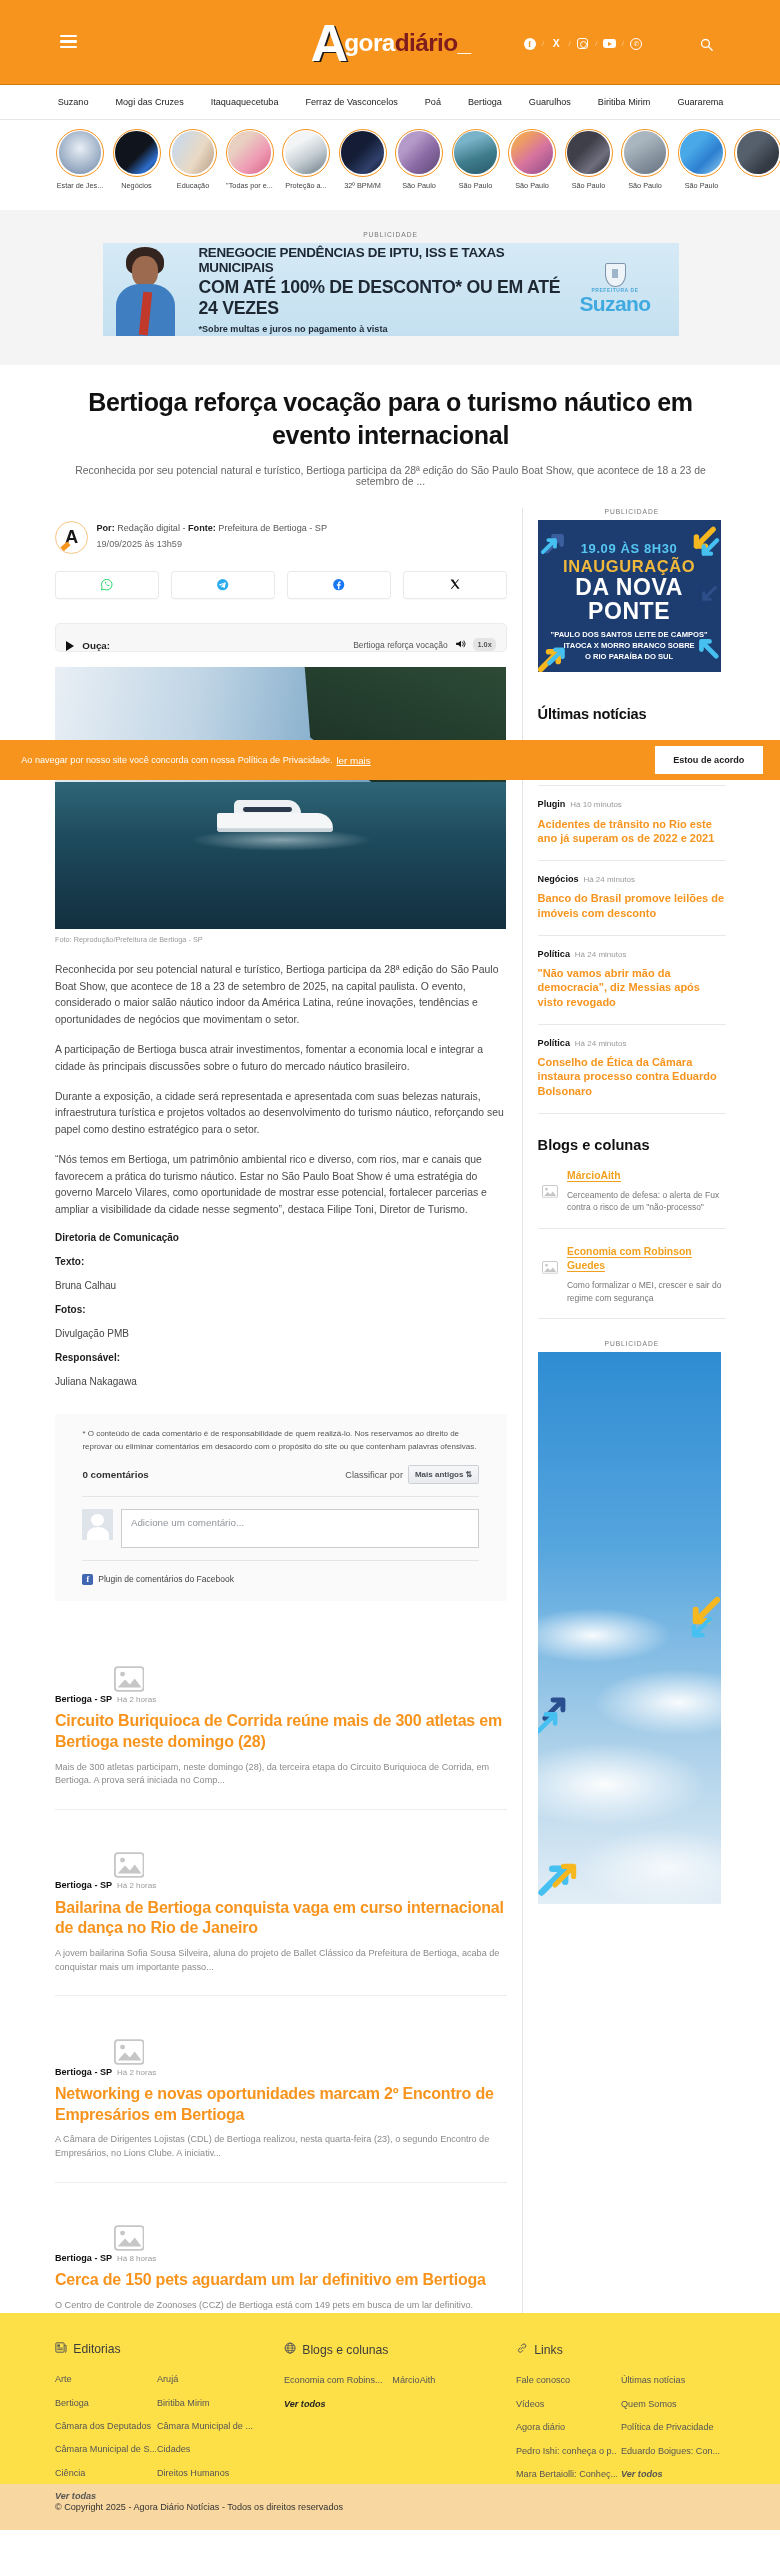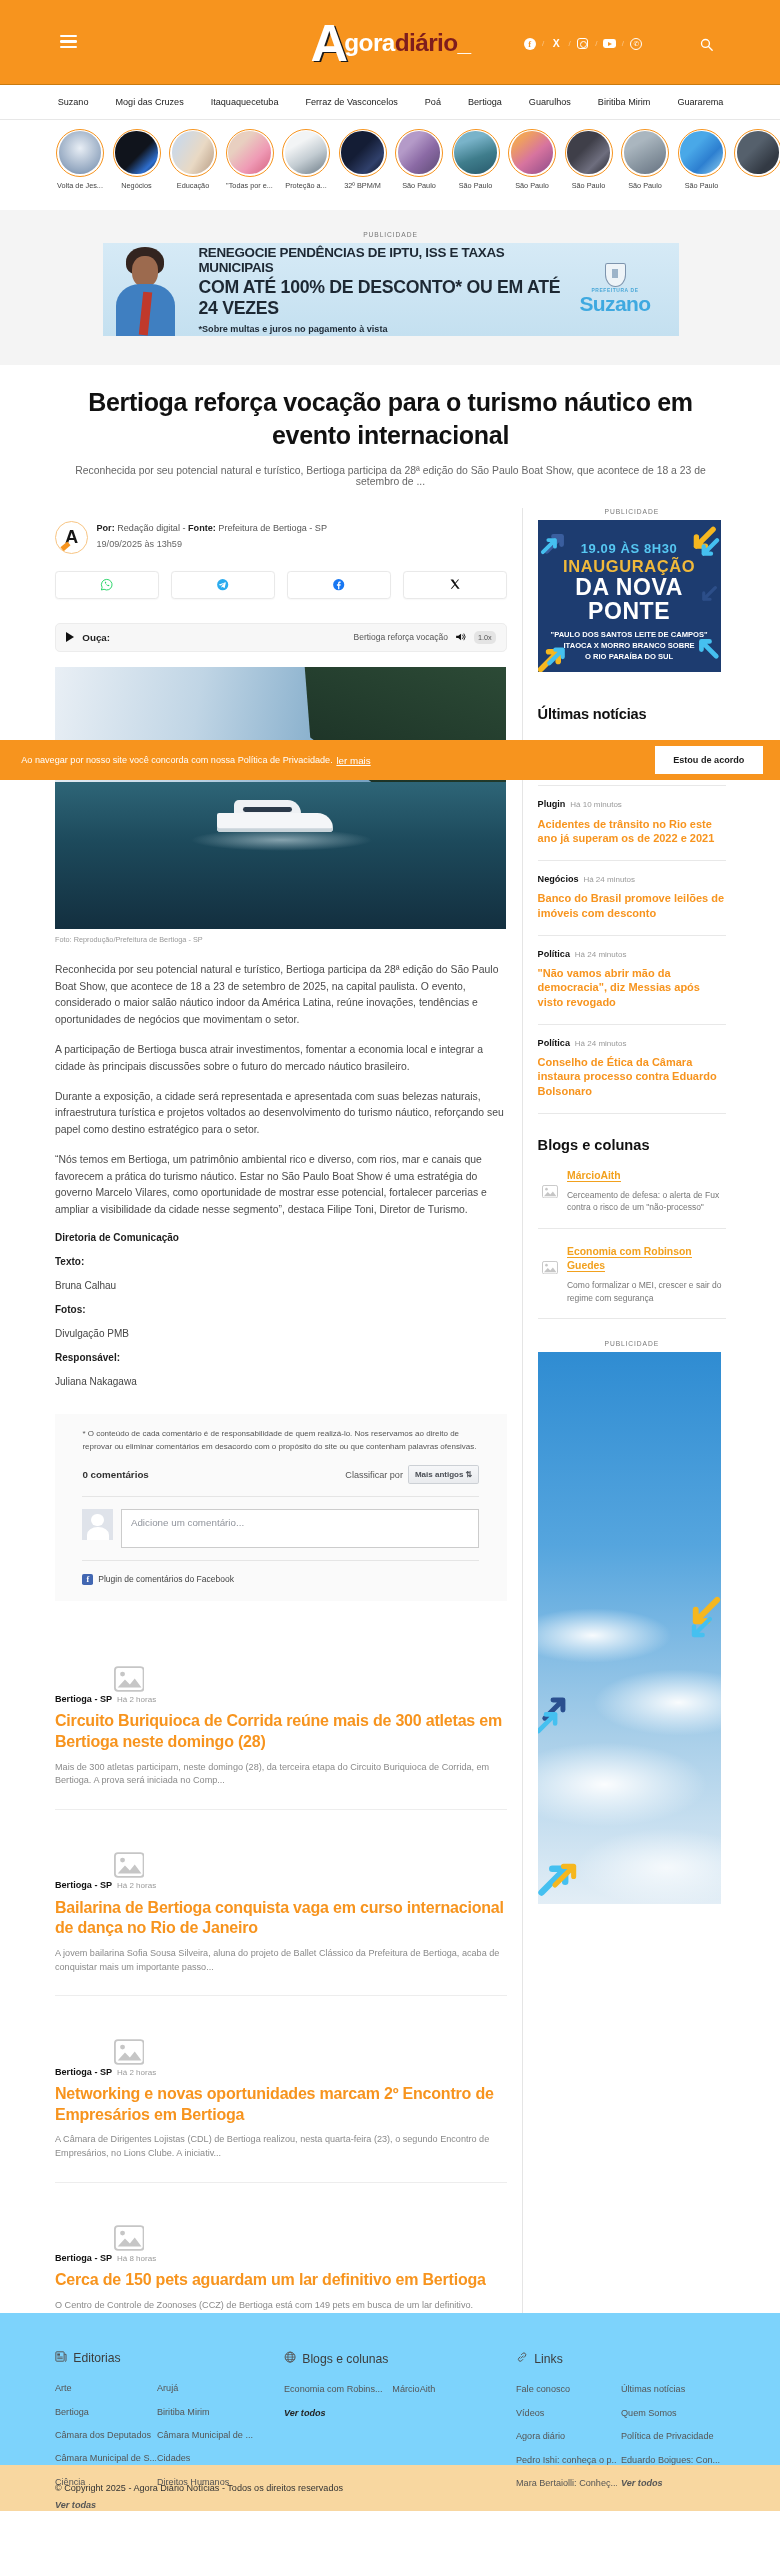--- a/index.html
+++ b/index.html
@@ -75,26 +75,26 @@
   .av { width:33px; height:33px; border-radius:50%; border:1.8px solid #f8c583; background:#fff; display:flex; align-items:center; justify-content:center; position:relative; overflow:hidden; }
   .av b { font-size:18.3px; color:#161616; font-weight:800; }
   .av i { position:absolute; left:4.9px; bottom:3.7px; width:8.5px; height:4.9px; background:#F7941E; transform:rotate(-40deg); }
   .byline-meta { padding-top:2.4px; font-size:9.1px; color:#555; }
   .byline-meta b { color:#222; }
   .byline-date { margin-top:6.1px; color:#666; }
 
   .share-row { display:flex; gap:12.2px; margin-top:17px; }
   .share-btn { flex:1; height:28px; border:0.6px solid #e9e9e9; border-radius:3.7px; background:#fff; display:flex; align-items:center; justify-content:center; cursor:pointer; box-shadow:0 0.6px 1.2px rgba(0,0,0,.03); }
 
-  .player { margin-top:24.4px; height:29px; background:#f7f7f7; border:0.6px solid #ececec; border-radius:4.9px; display:flex; align-items:center; padding:0 9.8px; }
+  .player { margin-top:24.4px; height:29px; background:#f7f7f7; border:0.6px solid #ececec; border-radius:4.9px; display:flex; align-items:flex-end; padding:0 9.8px; }
   .play-tri { width:0; height:0; border-left:8.5px solid #111; border-top:5.5px solid transparent; border-bottom:5.5px solid transparent; margin-right:8.5px; cursor:pointer; }
   .ouca { font-size:9.8px; font-weight:bold; color:#222; }
   .player-right { margin-left:auto; display:flex; align-items:center; gap:7.3px; }
   .track { font-size:8.5px; color:#555; }
-  .speed { font-size:7.3px; color:#555; background:#e4e4e4; border-radius:5px; padding:1.8px 4.3px; }
+  .speed { font-size:7.3px; color:#555; background:#e4e4e4; border-radius:5px; padding:1.8px 4.3px;font-weight:bold; }
 
   .hero { margin-top:14.6px; width:451px; height:262px; position:relative; overflow:hidden; background:linear-gradient(100deg,#e9eff5 0%, #c0d5e5 30%, #7ea9c8 60%, #57809c 100%); }
   .hero .mountain { position:absolute; top:0; right:0; width:62%; height:52%; background:linear-gradient(200deg,#2c4a36,#1c3226 70%); clip-path:polygon(28% 0, 100% 0, 100% 88%, 62% 100%, 30% 52%); }
   .hero .water { position:absolute; left:0; right:0; top:44%; bottom:0; background:linear-gradient(180deg,#2e6577 0%, #1d4a5c 40%, #132f3f 100%); }
   .hero .wake { position:absolute; left:30%; top:62%; width:183px; height:22px; background:radial-gradient(ellipse at center, rgba(220,235,240,.55), rgba(220,235,240,0) 70%); }
   .boat { position:absolute; left:36%; top:50%; width:116px; height:34px; }
   .boat .hull { position:absolute; bottom:0; left:0; width:116px; height:18.3px; background:#f4f6f8; border-radius:3.7px 28px 6.1px 6.1px; box-shadow:inset 0 -3.7px 0 #c9d4da; }
   .boat .cabin { position:absolute; bottom:16px; left:17px; width:67px; height:16px; background:#eef1f4; border-radius:4.9px 13.4px 2.4px 2.4px; }
   .boat .win { position:absolute; bottom:19.5px; left:26px; width:49px; height:5.5px; background:#2b3a4a; border-radius:2.4px; }
   .caption { margin-top:6.1px; font-size:7.3px; color:#999; }
@@ -155,21 +155,21 @@
   .tall-ad { width:183px; height:552px; margin-top:3.7px; position:relative; overflow:hidden; background:linear-gradient(180deg,#2f8cd2 0%, #55a5de 35%, #a9cfe9 70%, #e3eef6 100%); }
   .cloud { position:absolute; background:radial-gradient(ellipse at center, rgba(255,255,255,.95), rgba(255,255,255,0) 70%); border-radius:50%; }
 
   
   .cookiebar { position:absolute; left:0; top:740px; width:781px; height:40px; background:#F7941E; z-index:60; display:flex; align-items:center; padding:0 18.3px 0 21.3px; }
   .cookie-text { color:#fff; font-size:9.1px; }
   .cookie-link { color:#fff; text-decoration:underline; cursor:pointer; margin-left:3.7px; }
   .cookie-btn { margin-left:auto; background:#fff; color:#1d1d1d; font-weight:bold; font-size:9.1px; padding:9.1px 18.3px; border:none; cursor:pointer; }
 
   
-  .footer { background:#7dd3fc; height:152px; padding-top:38px; }
+  .footer { background:#fde047; height:171px; padding-top:29px; }
   .footer-inner { width:671px; margin-left:55px; display:flex; }
   .fcol-1 { width:229px; } .fcol-2 { width:232px; } .fcol-3 { width:210px; }
   .fhead { display:flex; align-items:center; gap:6.1px; font-size:12.2px; color:#3d3d3d; margin-bottom:18.3px; }
   .flinks { display:flex; }
   .flist { list-style:none; }
   .flist li { font-size:9.1px; color:#555; margin-bottom:13.4px; cursor:pointer; white-space:nowrap; overflow:hidden; max-width:101px; }
   .fcol-1 .flist { width:102px; } .fcol-3 .flist { width:105px; }
   .vertodos { font-weight:bold; font-style:italic; color:#222; }
   .blog-links-row { display:flex; gap:9.8px; }
   .blog-links-row span { font-size:9.1px; color:#555; cursor:pointer; }
@@ -232,21 +232,21 @@
     <a>Guarulhos</a>
     <a>Biritiba Mirim</a>
     <a>Guararema</a>
   </nav>
 
   <div class="stories">
     <div class="story">
         <div class="story-ring">
           <div class="story-img s1"></div>
         </div>
-        <div class="story-label">Volta de Jes...</div>
+        <div class="story-label">Estar de Jes...</div>
       </div>
     <div class="story">
         <div class="story-ring">
           <div class="story-img s2"></div>
         </div>
         <div class="story-label">Negócios</div>
       </div>
     <div class="story">
         <div class="story-ring">
           <div class="story-img s3"></div>

